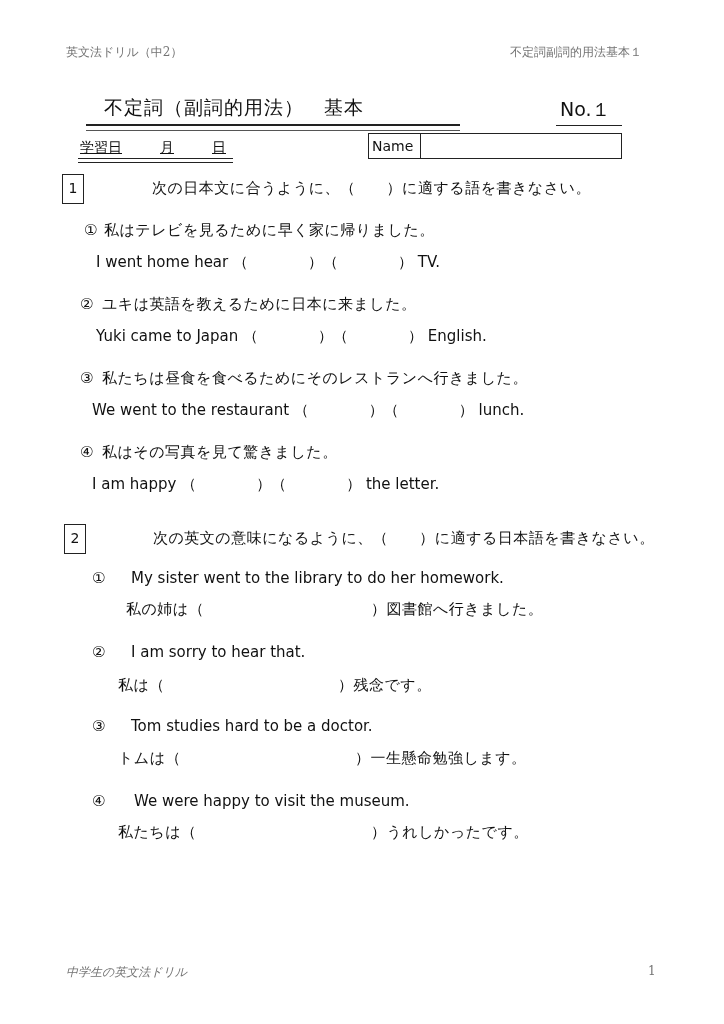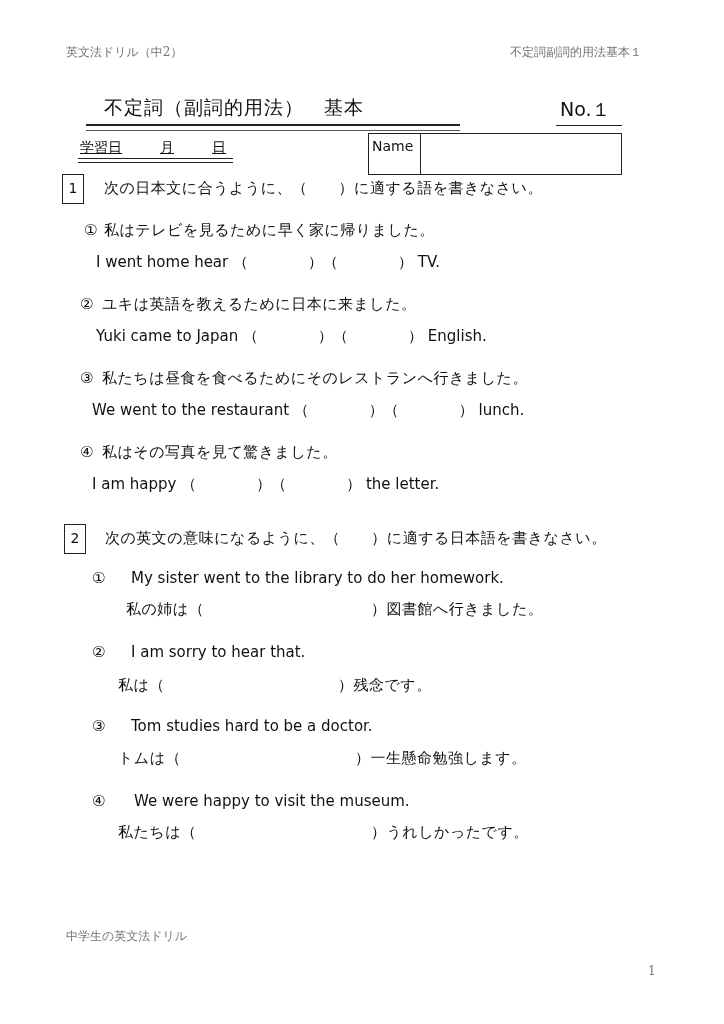--- a/index.html
+++ b/index.html
@@ -10,27 +10,27 @@
 
   .hdr { font-size: 12px; color: #737373; }
   .title { font-size: 19px; letter-spacing: 1px; }
   .title-underline { position: absolute; left: 86px; top: 124px; width: 374px; height: 4px;
     border-top: 2px solid #222; border-bottom: 1px solid #555; }
   .no { font-size: 19px; }
   .no-underline { position: absolute; left: 556px; top: 125px; width: 66px; height: 0; border-top: 1.5px solid #222; }
   .date { font-size: 14px; text-decoration: underline; }
   .date-underline { position: absolute; left: 78px; top: 158px; width: 155px; height: 3px;
     border-top: 1.5px solid #222; border-bottom: 1.5px solid #222; }
-  .namebox { position: absolute; left: 368px; top: 133px; width: 254px; height: 42px; border: 1.5px solid #222; box-sizing: border-box; display: flex; }
+  .namebox { position: absolute; left: 368px; top: 133px; width: 254px; height: 26px; border: 1.5px solid #222; box-sizing: border-box; display: flex; }
   .namebox .lbl { width: 52px; border-right: 1.5px solid #222; font-size: 14px; line-height: 24px; padding-left: 3px; box-sizing: border-box; }
   .namebox .fld { flex: 1; }
 
   .secnum { position: absolute; width: 22px; height: 30px; border: 1.5px solid #222; box-sizing: border-box;
     font-size: 14px; text-align: center; line-height: 27px; }
-  .inst { font-size: 15px; letter-spacing: 0.5px; }
+  .inst { font-size: 15px; letter-spacing: 0.5px; margin-left: 48px; }
   .jp { font-size: 15px; letter-spacing: 0.5px; }
   .en { font-size: 15px; }
 </style>
 </head>
 <body>
 
 <div class="abs serif hdr" style="left:66px;top:44px;">英文法ドリル（中2）</div>
 <div class="abs serif hdr" style="left:510px;top:44px;">不定詞副詞的用法基本１</div>
 
 <div class="abs sans title" style="left:104px;top:95px;">不定詞（副詞的用法）　基本</div>
@@ -83,14 +83,14 @@
 <div class="abs sans jp" style="left:92px;top:717px;">③</div>
 <div class="abs sans en" style="left:131px;top:717px;">Tom studies hard to be a doctor.</div>
 <div class="abs sans jp" style="left:118px;top:749px;">トムは（</div>
 <div class="abs sans jp" style="left:355px;top:749px;">）一生懸命勉強します。</div>
 
 <div class="abs sans jp" style="left:92px;top:792px;">④</div>
 <div class="abs sans en" style="left:134px;top:792px;">We were happy to visit the museum.</div>
 <div class="abs sans jp" style="left:118px;top:823px;">私たちは（</div>
 <div class="abs sans jp" style="left:371px;top:823px;">）うれしかったです。</div>
 
-<div class="abs serif hdr" style="left:66px;top:928px;">中学生の英文法ドリル</div>
+<div class="abs serif hdr" style="left:66px;top:964px;font-style:italic;">中学生の英文法ドリル</div>
 <div class="abs serif hdr" style="left:648px;top:964px;">1</div>
 
 </body></html>

